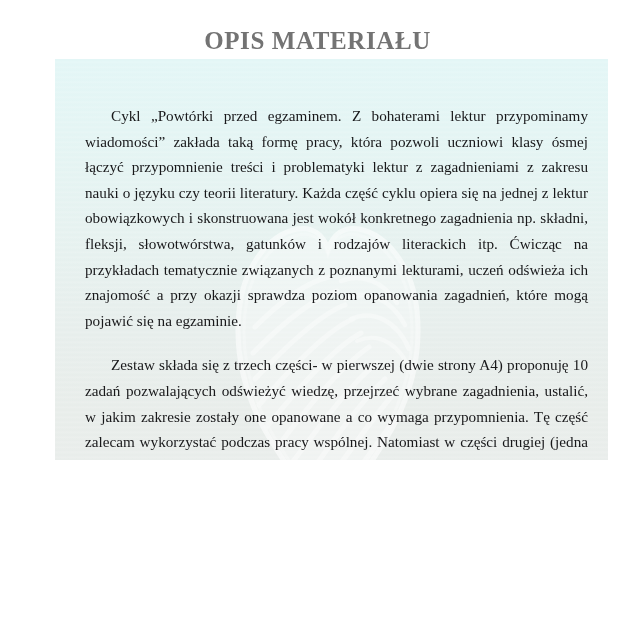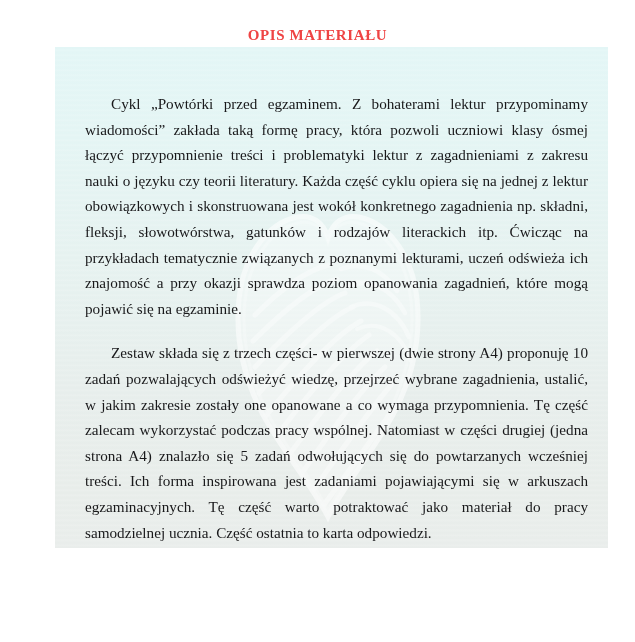--- a/index.html
+++ b/index.html
@@ -26,33 +26,33 @@
 
   
   .doc-title {
     position: absolute;
     left: 0;
     top: 26px;
     width: 635px;
     text-align: center;
     font-family: "Liberation Serif", "DejaVu Serif", serif;
     font-weight: bold;
-    font-size: 15px;
+    font-size: 25px;
     letter-spacing: 0.6px;
-    color: #ef4444;
+    color: #737373;
     line-height: 1.2;
   }
 
   
   .content-panel {
     position: absolute;
     left: 55px;
-    top: 47px;
+    top: 59px;
     width: 553px;
-    height: 501px;
+    height: 401px;
     background: linear-gradient(180deg,
                 #e3f6f6 0%,
                 #e4f5f4 18%,
                 #e6f2f0 42%,
                 #e7eeec 68%,
                 #e8edea 88%,
                 #e9edeb 100%);
     overflow: hidden;
   }
 

